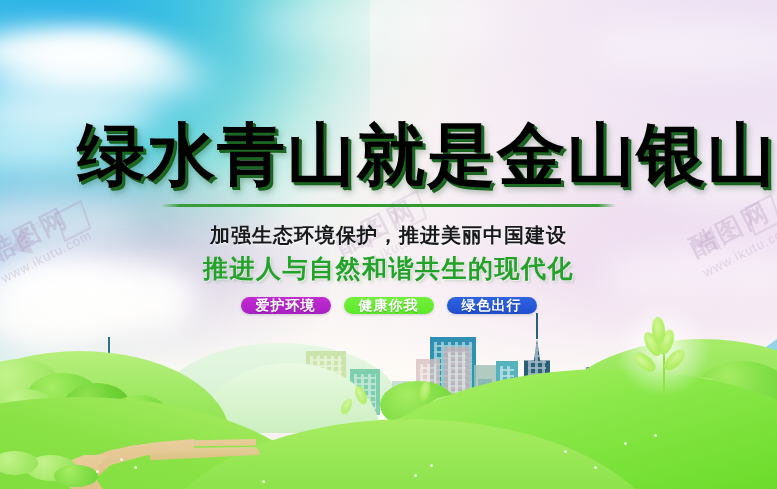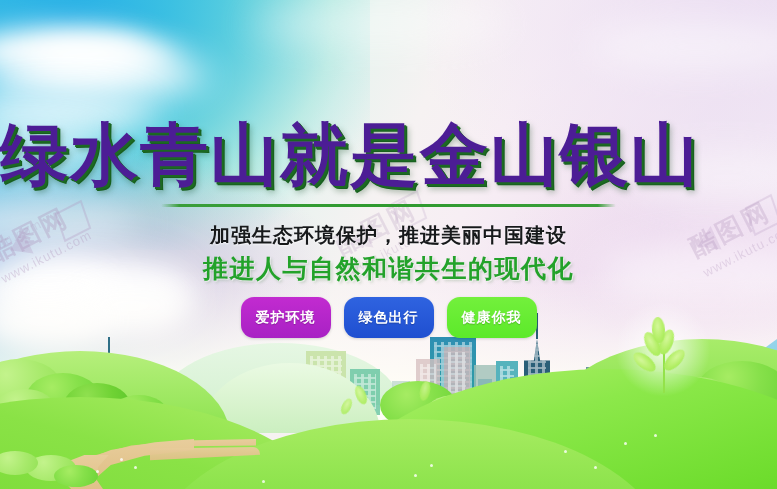--- a/index.html
+++ b/index.html
@@ -92,27 +92,27 @@
     text-align:center;
     font-family:"Liberation Serif","DejaVu Serif",serif;
     font-weight:700;
     font-size:25px;
     letter-spacing:2px;
     color:#1f7a2b;
     text-shadow:0 0 3px rgba(255,255,255,.9), 1px 1px 0 rgba(255,255,255,.7);
   }
   .headline{
     position:absolute; left:0; right:0; top:121px;
-    text-align:left;
+    text-align:right;
     font-family:"Liberation Serif","DejaVu Serif",serif;
     font-weight:700;
     font-size:68px;
     line-height:1;
     letter-spacing:2px;
-    color:#4c1d95;
+    color:#000000;
     text-shadow:
        2px 2px 0 #1c6a22,
        3px 3px 0 #18601e,
        4px 5px 6px rgba(20,70,25,.35);
   }
   .rule{
     position:absolute; left:161px; top:204px; width:455px; height:3px;
     background:linear-gradient(90deg, rgba(60,160,60,0) 0%, #3a9e3a 4%, #2f9a2f 50%, #3a9e3a 96%, rgba(60,160,60,0) 100%);
     border-radius:2px;
   }
@@ -134,21 +134,21 @@
     color:#23a22a;
     text-shadow:1px 1px 0 rgba(255,255,255,.55), 2px 2px 3px rgba(60,120,60,.25);
   }
 
   
   .pills{
     position:absolute; left:0; right:0; top:297px;
     display:flex; justify-content:center; align-items:center; gap:13px;
   }
   .pill{
-    height:41px;
+    height:17px;
     padding:0 15px;
     border-radius:13px;
     display:flex; align-items:center; justify-content:center;
     font-size:14px; font-weight:700; letter-spacing:1px;
     color:#ffffff;
     text-shadow:0 1px 1px rgba(0,0,0,.22);
     box-shadow:0 1px 3px rgba(0,0,0,.16);
     cursor:pointer;
   }
   .pill.p1{ background:linear-gradient(180deg,#c22bd0 0%,#a821c4 100%); }
@@ -401,17 +401,17 @@
     <div class="speck" style="right:120px;bottom:52px;"></div>
   </div>
 
   <div class="headline">绿水青山就是金山银山</div>
   <div class="rule"></div>
   <div class="sub1">加强生态环境保护，推进美丽中国建设</div>
   <div class="sub2">推进人与自然和谐共生的现代化</div>
 
   <div class="pills">
     <div class="pill p1">爱护环境</div>
+    <div class="pill p4">健康你我</div>
     <div class="pill p3">绿色出行</div>
-    <div class="pill p4">健康你我</div>
   </div>
 
 </div>
 
 </body></html>

